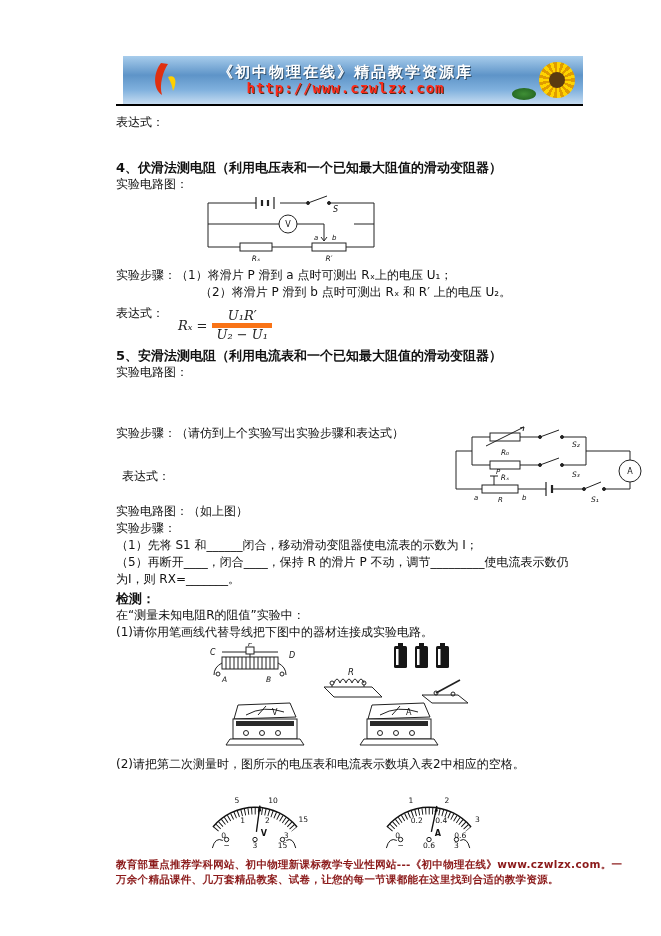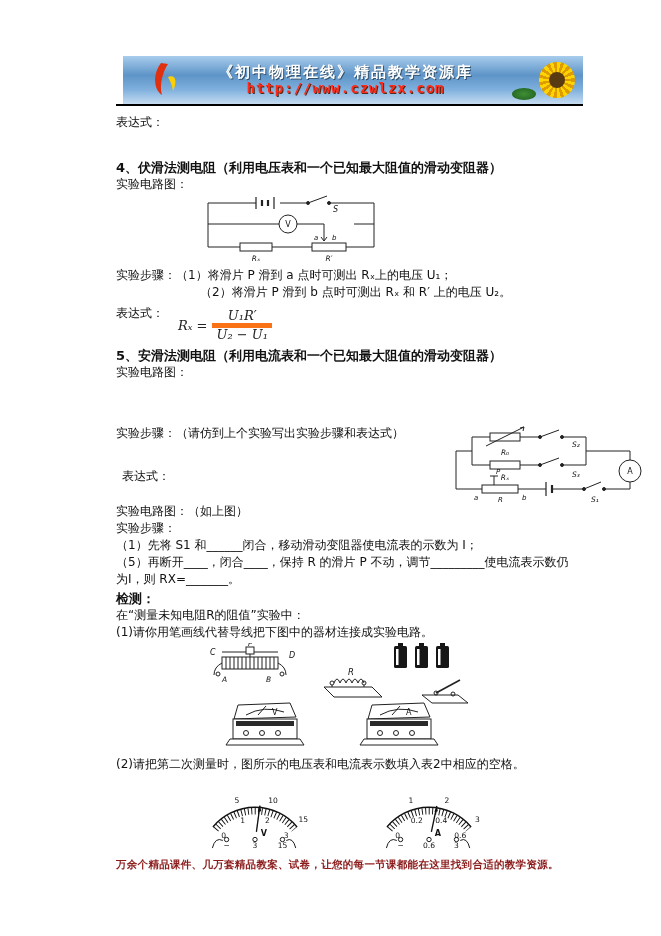--- a/index.html
+++ b/index.html
@@ -289,16 +289,17 @@
         <text x="126" y="48" font-size="8" text-anchor="middle">3</text>
         <text x="81" y="62" font-size="8.5" font-weight="bold">A</text>
         <text x="45" y="75" font-size="8" text-anchor="middle">−</text>
         <text x="75" y="75" font-size="8" text-anchor="middle">0.6</text>
         <text x="104" y="75" font-size="8" text-anchor="middle">3</text>
       </svg>
     </div>
   </div>
 
   <div class="footer">
+    <div>教育部重点推荐学科网站、初中物理新课标教学专业性网站---《初中物理在线》www.czwlzx.com。一</div>
     <div>万余个精品课件、几万套精品教案、试卷，让您的每一节课都能在这里找到合适的教学资源。</div>
   </div>
 
 </div>
 
 </body></html>

